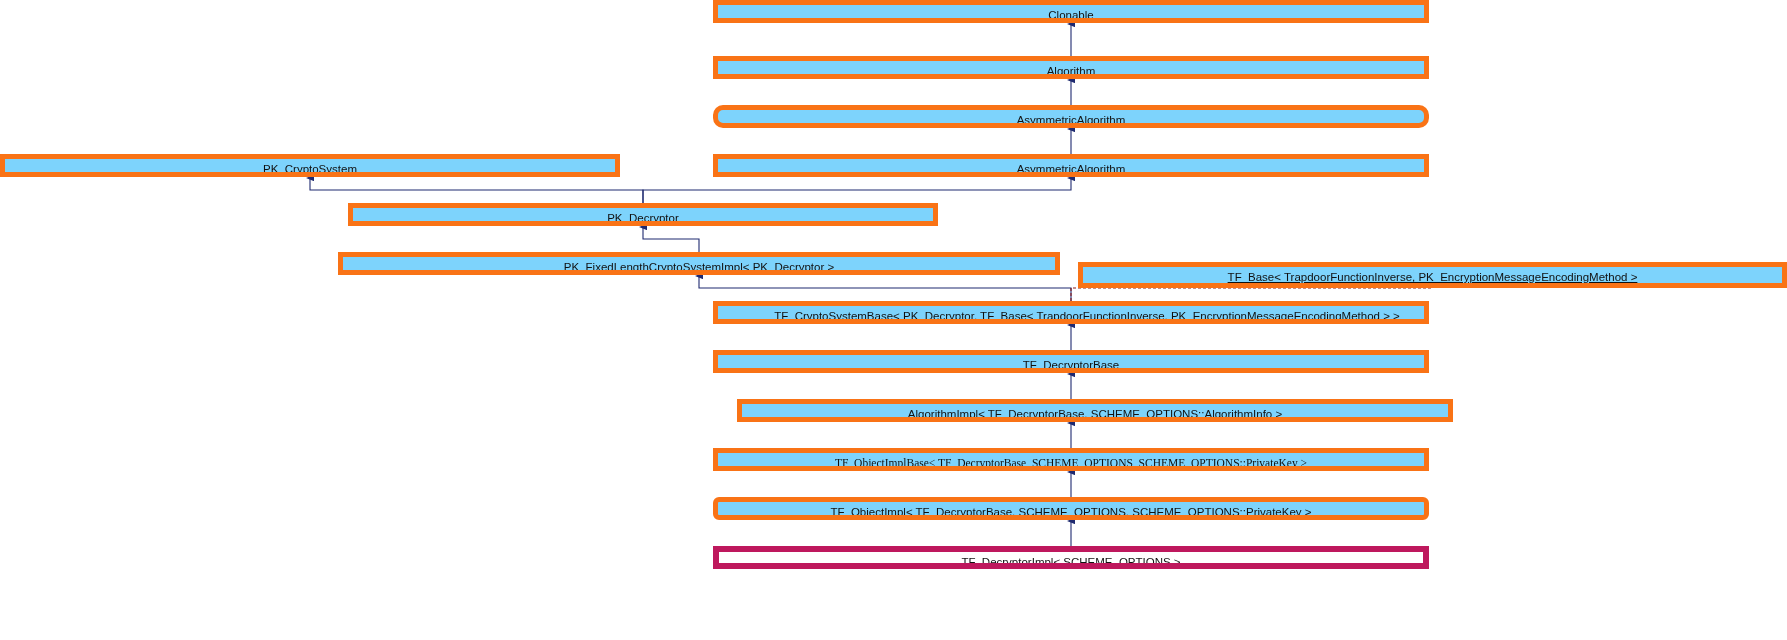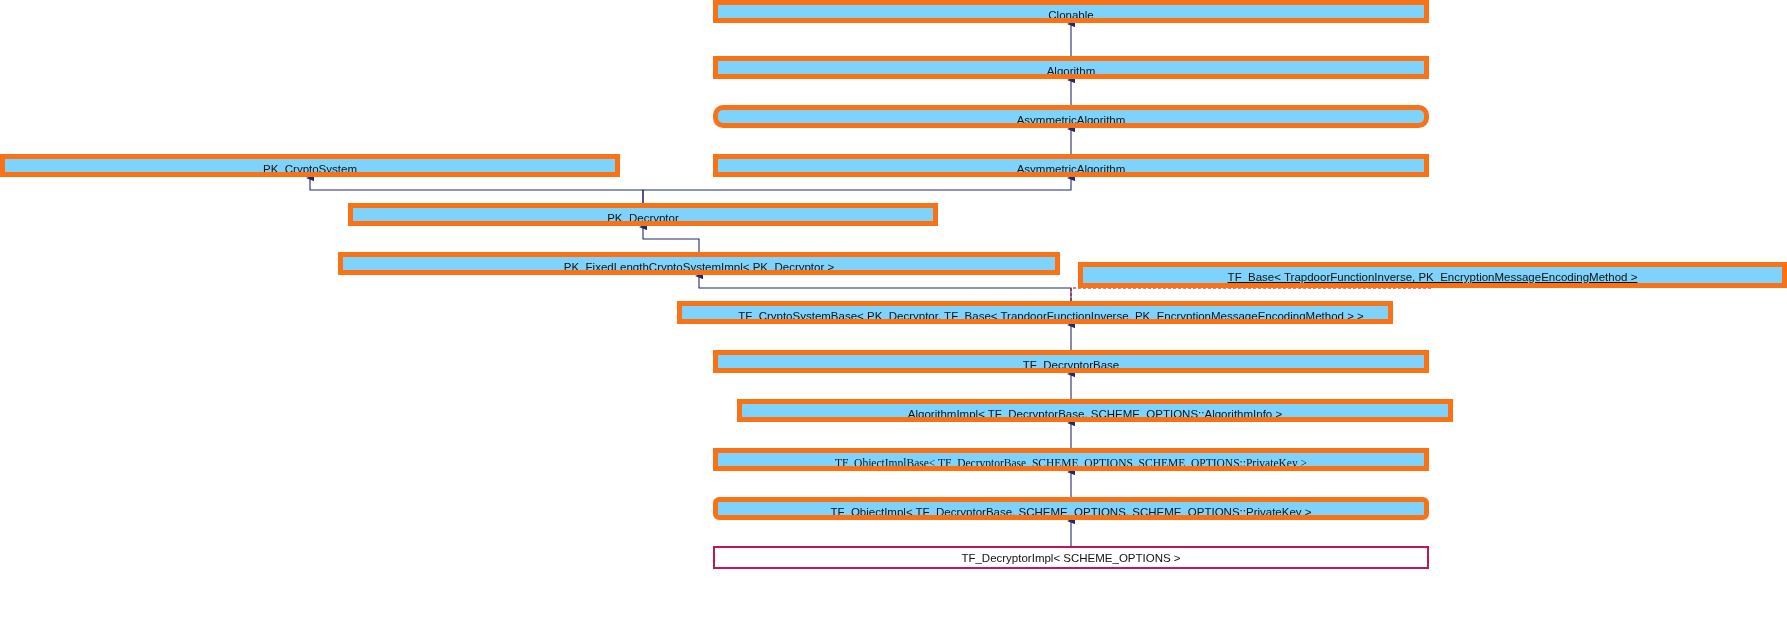--- a/index.html
+++ b/index.html
@@ -24,21 +24,21 @@
     color: #111111;
     font-size: 11.5px;
     line-height: 21px;
     height: 23px;
     text-align: center;
     white-space: nowrap;
     overflow: hidden;
   }
   .node.current {
     background: #ffffff;
-    border: 2px solid #be185d;
+    border: 6px solid #be185d;
   }
   .node .label {
     display: block;
     width: 100%;
     height: 100%;
     line-height: 21px;
   }
   svg.edges {
     position: absolute;
     left: 0;
@@ -95,21 +95,21 @@
       </div>
       <div class="node" style="left: 348px; top: 203px; width: 590px; height: 23px;">
         <span class="label">PK_Decryptor</span>
       </div>
       <div class="node" style="left: 338px; top: 252px; width: 722px; height: 23px;">
         <span class="label">PK_FixedLengthCryptoSystemImpl&lt; PK_Decryptor &gt;</span>
       </div>
       <div class="node" style="left: 1078px; top: 262px; width: 709px; height: 26px; text-decoration: underline;">
         <span class="label">TF_Base&lt; TrapdoorFunctionInverse, PK_EncryptionMessageEncodingMethod &gt;</span>
       </div>
-      <div class="node" style="left: 677px; top: 301px; width: 716px; height: 23px; padding-left: 32px;">
+      <div class="node" style="left: 713px; top: 301px; width: 716px; height: 23px; padding-left: 32px;">
         <span class="label">TF_CryptoSystemBase&lt; PK_Decryptor, TF_Base&lt; TrapdoorFunctionInverse, PK_EncryptionMessageEncodingMethod &gt; &gt;</span>
       </div>
       <div class="node" style="left: 713px; top: 350px; width: 716px; height: 23px;">
         <span class="label">TF_DecryptorBase</span>
       </div>
       <div class="node" style="left: 713px; top: 399px; width: 716px; height: 23px; margin-left: 24px;">
         <span class="label">AlgorithmImpl&lt; TF_DecryptorBase, SCHEME_OPTIONS::AlgorithmInfo &gt;</span>
       </div>
       <div class="node" style="left: 713px; top: 448px; width: 716px; height: 23px; font-family: Liberation Serif, serif;">
         <span class="label">TF_ObjectImplBase&lt; TF_DecryptorBase, SCHEME_OPTIONS, SCHEME_OPTIONS::PrivateKey &gt;</span>

